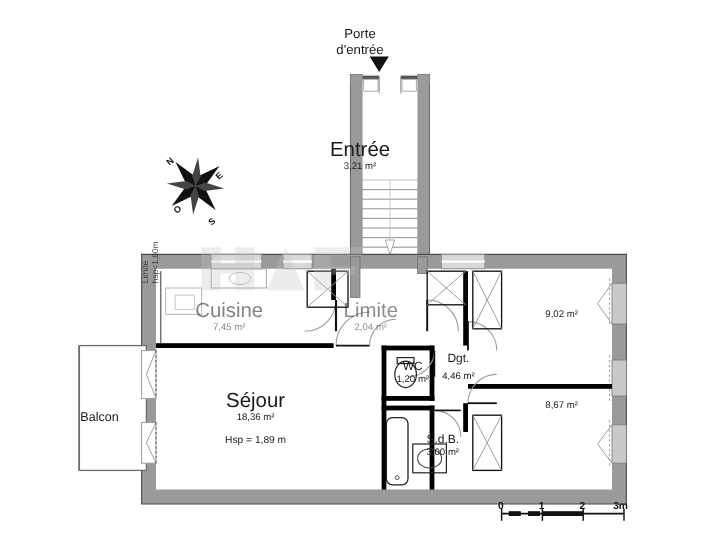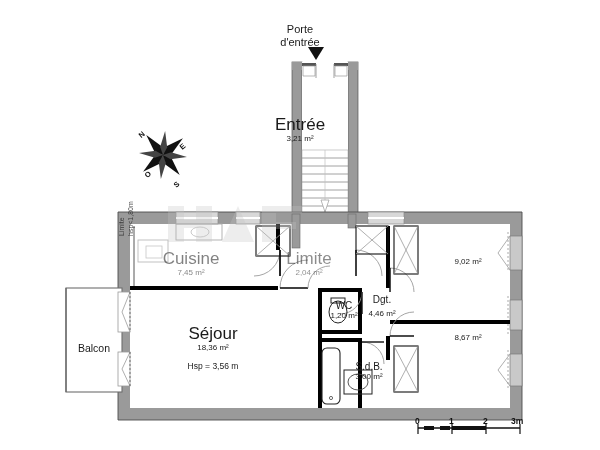--- a/index.html
+++ b/index.html
@@ -56,21 +56,21 @@
   #lbl-palier     { left: 278px; top: 238px; width: 62px; opacity: 0.5; }
   #lbl-wc         { left: 321px; top: 289px; width: 46px; }
   #lbl-wc .name   { font-size: 10px; }
   #lbl-dgt        { left: 359px; top: 283px; width: 46px; }
   #lbl-dgt .name  { font-size: 10px; }
   #lbl-dgt .area  { margin-top: 5px; }
   #lbl-sdb        { left: 340px; top: 350px; width: 58px; }
   #lbl-sdb .name  { font-size: 10px; }
   #lbl-ch1        { left: 418px; top: 246px; width: 100px; }
   #lbl-ch2        { left: 418px; top: 322px; width: 100px; }
-  #lbl-balcon     { left: 63px;  top: 332px; width: 62px; }
+  #lbl-balcon     { left: 52px;  top: 332px; width: 62px; }
   #lbl-balcon .name { font-size: 10.5px; }
 
   #lbl-limite {
     position: absolute;
     left: 118px;
     top: 222px;
     width: 70px;
     height: 14px;
     transform: rotate(-90deg);
     transform-origin: 7px 7px;
@@ -344,21 +344,21 @@
 </div>
 
 <div class="lbl" id="lbl-cuisine">
   <span class="name">Cuisine</span>
   <span class="area">7,45 m²</span>
 </div>
 
 <div class="lbl" id="lbl-sejour">
   <span class="name">Séjour</span>
   <span class="area">18,36 m²</span>
-  <span class="sub">Hsp = 3,56 m</span>
+  <span class="sub">Hsp = 1,89 m</span>
 </div>
 
 <div class="lbl" id="lbl-palier">
   <span class="name">Limite</span>
   <span class="area">2,04 m²</span>
 </div>
 
 <div class="lbl" id="lbl-wc">
   <span class="name">WC</span>
   <span class="area">1,20 m²</span>

